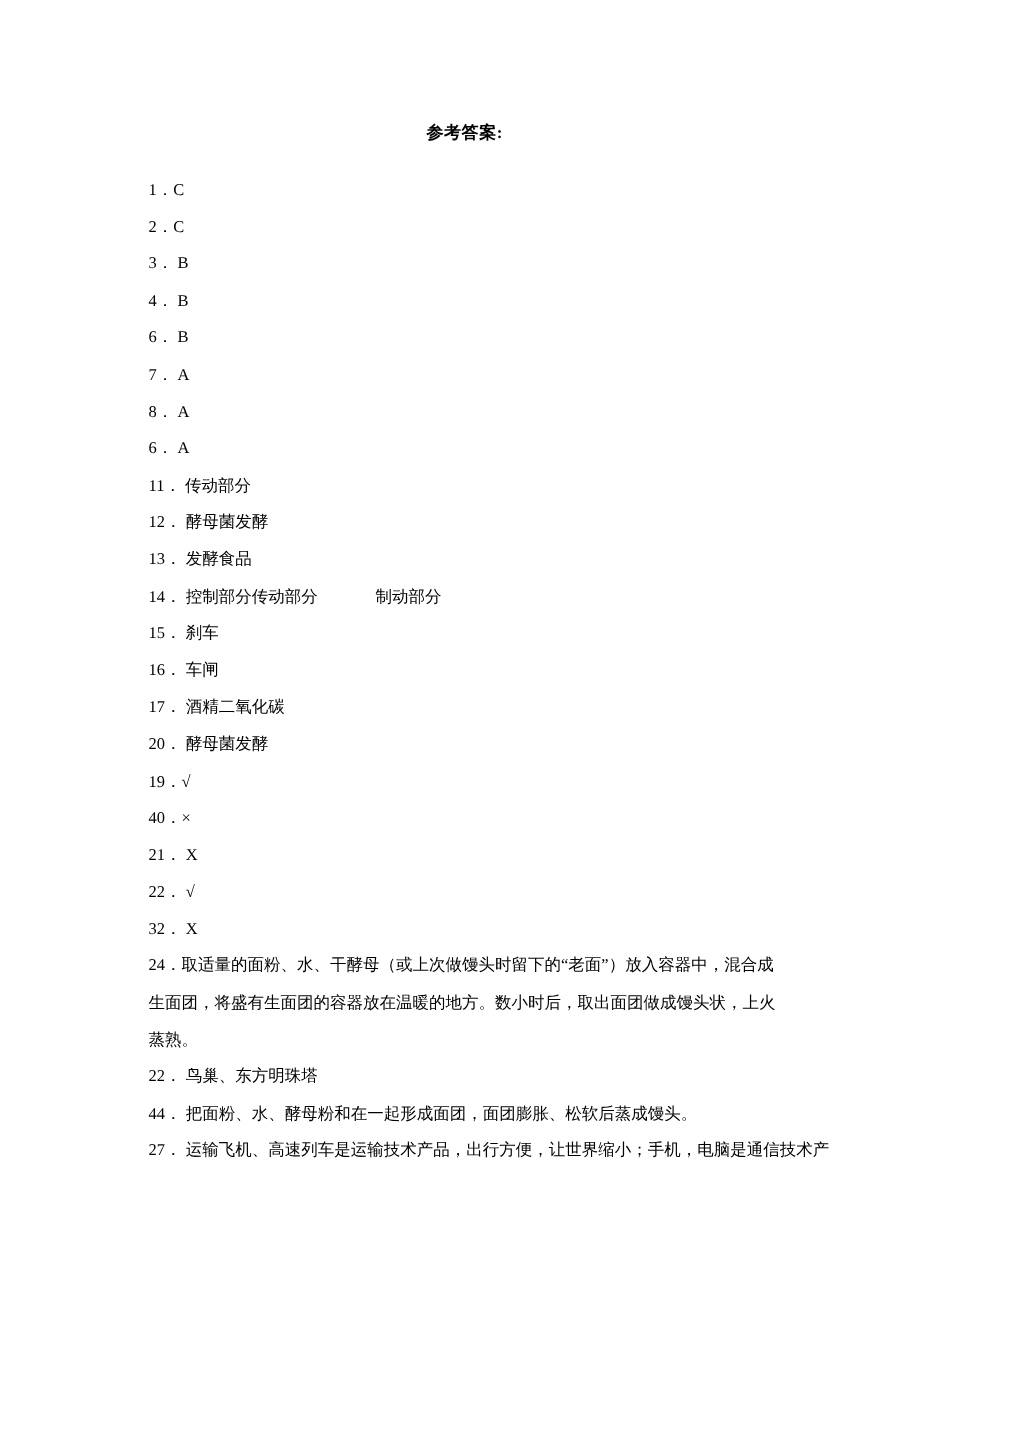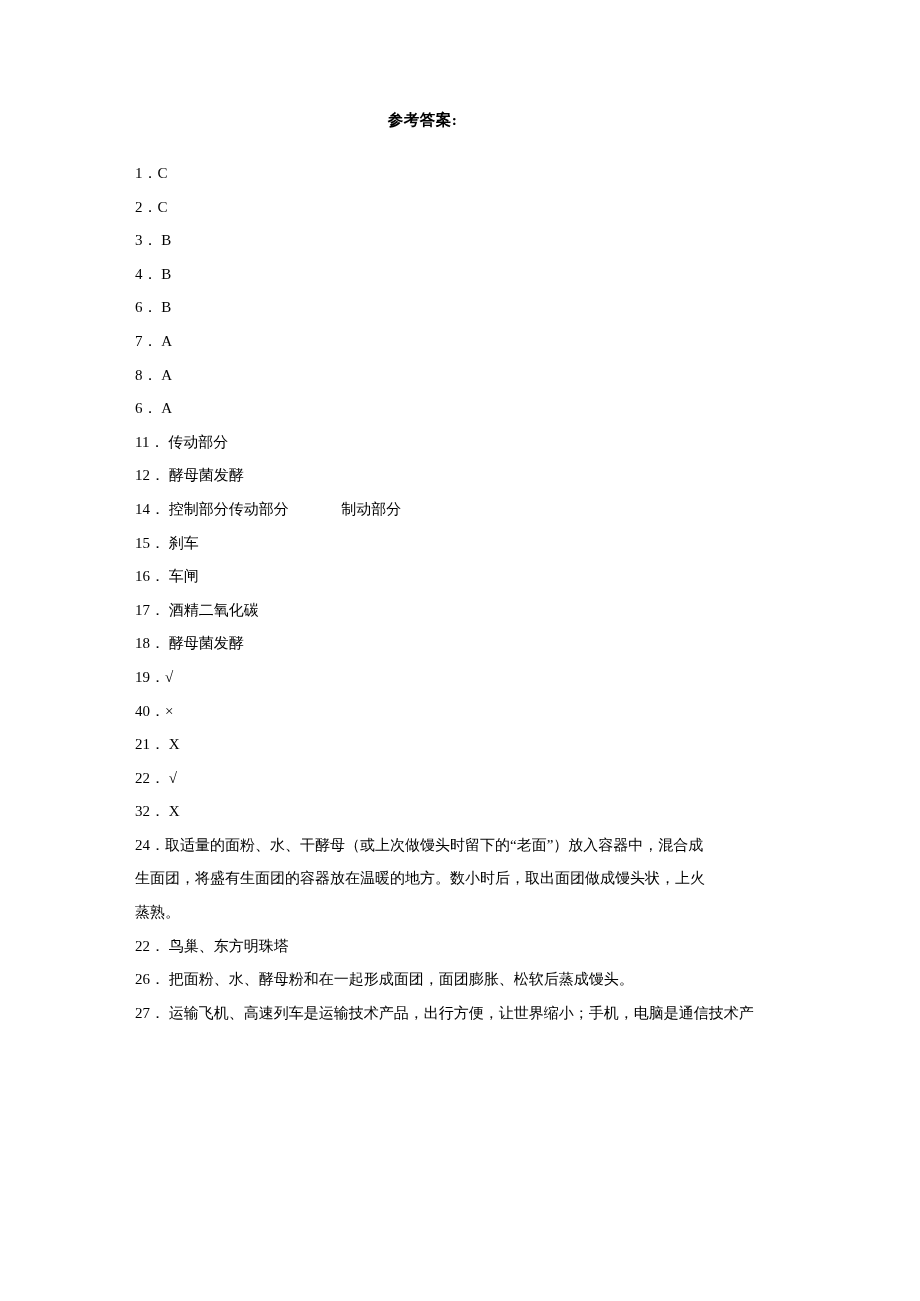--- a/index.html
+++ b/index.html
@@ -43,28 +43,29 @@
       <div class="row"><span class="num">1．</span><span>C</span></div>
       <div class="row"><span class="num">2．</span><span>C</span></div>
       <div class="row"><span class="num">3． </span><span>B</span></div>
       <div class="row"><span class="num">4． </span><span>B</span></div>
       <div class="row"><span class="num">6． </span><span>B</span></div>
       <div class="row"><span class="num">7． </span><span>A</span></div>
       <div class="row"><span class="num">8． </span><span>A</span></div>
       <div class="row"><span class="num">6． </span><span>A</span></div>
       <div class="row"><span class="num">11． </span><span>传动部分</span></div>
       <div class="row"><span class="num">12． </span><span>酵母菌发酵</span></div>
+      <div class="row"><span class="num">13． </span><span>发酵食品</span></div>
       <div class="row"><span class="num">14． </span><span>控制部分传动部分              制动部分</span></div>
       <div class="row"><span class="num">15． </span><span>刹车</span></div>
       <div class="row"><span class="num">16． </span><span>车闸</span></div>
       <div class="row"><span class="num">17． </span><span>酒精二氧化碳</span></div>
-      <div class="row"><span class="num">18． </span><span>酵母菌发酵</span></div>
+      <div class="row"><span class="num">20． </span><span>酵母菌发酵</span></div>
       <div class="row"><span class="num">19．</span><span>√</span></div>
       <div class="row"><span class="num">40．</span><span>×</span></div>
       <div class="row"><span class="num">21． </span><span>X</span></div>
       <div class="row"><span class="num">22． </span><span>√</span></div>
       <div class="row"><span class="num">32． </span><span>X</span></div>
       <div class="row multi"><span class="num">24． </span><span>取适量的面粉、水、干酵母（或上次做馒头时留下的“老面”）放入容器中，混合成生面团，将盛有生面团的容器放在温暖的地方。数小时后，取出面团做成馒头状，上火蒸熟。</span></div>
       <div class="row"><span class="num">22． </span><span>鸟巢、东方明珠塔</span></div>
-      <div class="row"><span class="num">26． </span><span>把面粉、水、酵母粉和在一起形成面团，面团膨胀、松软后蒸成馒头。</span></div>
+      <div class="row"><span class="num">44． </span><span>把面粉、水、酵母粉和在一起形成面团，面团膨胀、松软后蒸成馒头。</span></div>
       <div class="row"><span class="num">27． </span><span>运输飞机、高速列车是运输技术产品，出行方便，让世界缩小；手机，电脑是通信技术产</span></div>
     </div>
 </div>
 
 </body></html>

